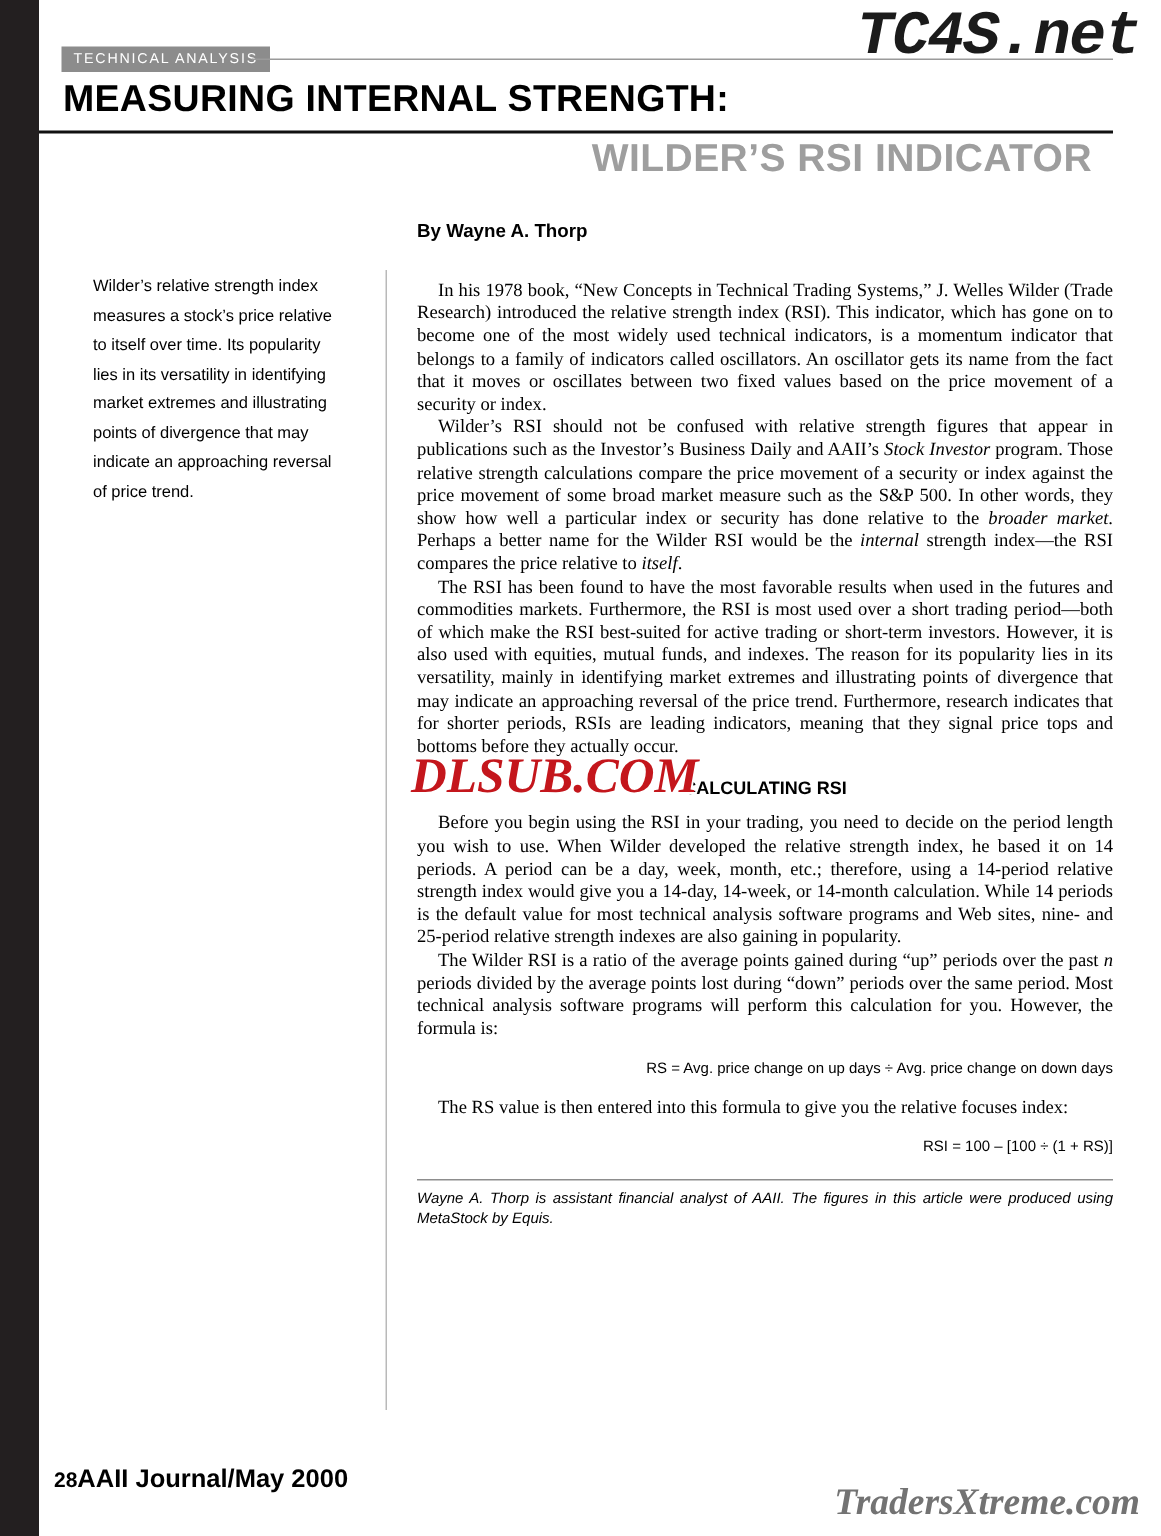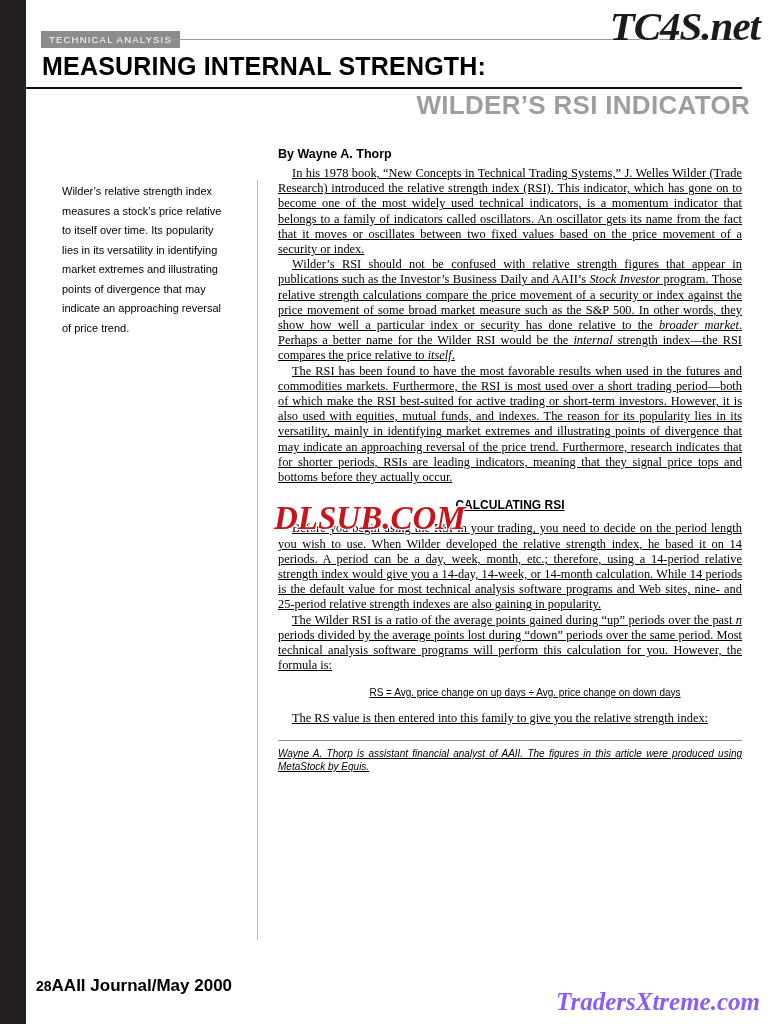--- a/index.html
+++ b/index.html
@@ -30,21 +30,21 @@
     width: 26px;
     height: 1024px;
     background: #231f20;
   }
 
   
   .wm-top {
     position: absolute;
     right: 14px;
     top: 2px;
-    font-family: Liberation Serif, serif;
+    font-family: Liberation Mono, monospace;
     font-weight: bold;
     font-style: italic;
     font-size: 41px;
     color: #1b1b1b;
     letter-spacing: -1px;
     text-shadow: 2px 2px 0 rgba(255,255,255,0.75);
     z-index: 40;
   }
 
   
@@ -83,21 +83,21 @@
   .headline-rule {
     position: absolute;
     left: 26px;
     top: 87px;
     width: 716px;
     height: 2px;
     background: #111111;
   }
   .subhead {
     position: absolute;
-    right: 24px;
+    right: 46px;
     top: 90px;
     font-family: "Liberation Sans", sans-serif;
     font-weight: bold;
     font-size: 26px;
     color: #9e9e9e;
     letter-spacing: 0.3px;
   }
 
   
   .byline {
@@ -129,46 +129,45 @@
     top: 180px;
     width: 1px;
     height: 760px;
     background: #b9b9b9;
   }
 
   
   .body-col {
     position: absolute;
     left: 278px;
-    top: 166px;
+    top: 186px;
     width: 464px;
     font-family: "Liberation Serif", serif;
     font-size: 12.4px;
     line-height: 15.2px;
     text-align: justify;
-    text-decoration: underline;
   }
   .body-col p {
     margin: 0 0 0 0;
     text-indent: 14px;
   }
 
   .section-head {
     font-family: "Liberation Sans", sans-serif;
     font-weight: bold;
     font-size: 12px;
     margin: 13px 0 8px 0;
     text-align: center;
   }
 
   .formula {
     font-family: "Liberation Sans", sans-serif;
     font-size: 10px;
     margin: 11px 0 11px 30px;
-    text-align: center;
+    text-align: right;
     text-indent: 0;
   }
 
   .rule-thin {
     height: 1px;
     background: #8d8d8d;
     margin: 14px 0 6px 0;
     width: 100%;
   }
 
@@ -215,21 +214,21 @@
 
   
   .wm-bottom {
     position: absolute;
     right: 14px;
     bottom: 8px;
     font-family: "Liberation Serif", serif;
     font-weight: bold;
     font-style: italic;
     font-size: 25px;
-    color: #8b5cf6;
+    color: #737373;
     text-shadow: 1px 1px 0 #ffffff, -1px -1px 0 #ffffff, 1px -1px 0 #ffffff, -1px 1px 0 #ffffff;
     z-index: 30;
     white-space: nowrap;
   }
 
   .em { font-style: italic; }
 </style>
 </head>
 <body>
 
@@ -262,22 +261,23 @@
 
 
     <div class="section-head">CALCULATING RSI</div>
 
     <p>Before you begin using the RSI in your trading, you need to decide on the period length you wish to use. When Wilder developed the relative strength index, he based it on 14 periods. A period can be a day, week, month, etc.; therefore, using a 14-period relative strength index would give you a 14-day, 14-week, or 14-month calculation. While 14 periods is the default value for most technical analysis software programs and Web sites, nine- and 25-period relative strength indexes are also gaining in popularity.</p>
 
     <p><span>The Wilder RSI is a ratio of the average points gained during “up” periods over the past </span><span class="em">n</span><span> periods divided by the average points lost during “down” periods over the same period. Most technical analysis software programs will perform this calculation for you. However, the formula is:</span></p>
 
     <div class="formula">RS = Avg. price change on up days ÷ Avg. price change on down days</div>
 
-    <p>The RS value is then entered into this family to give you the relative strength index:</p>
-
+    <p>The RS value is then entered into this formula to give you the relative focuses index:</p>
+
+    <div class="formula">RSI = 100 – [100 ÷ (1 + RS)]</div>
 
     <div class="rule-thin"></div>
 
     <div class="bio">Wayne A. Thorp is assistant financial analyst of AAII. The figures in this article were produced using MetaStock by Equis.</div>
 
   </div>
 
   <div class="footer">
     <span class="pg">28</span><span class="jn">AAII Journal/</span><span class="jn light">May  2000</span>
   </div>

